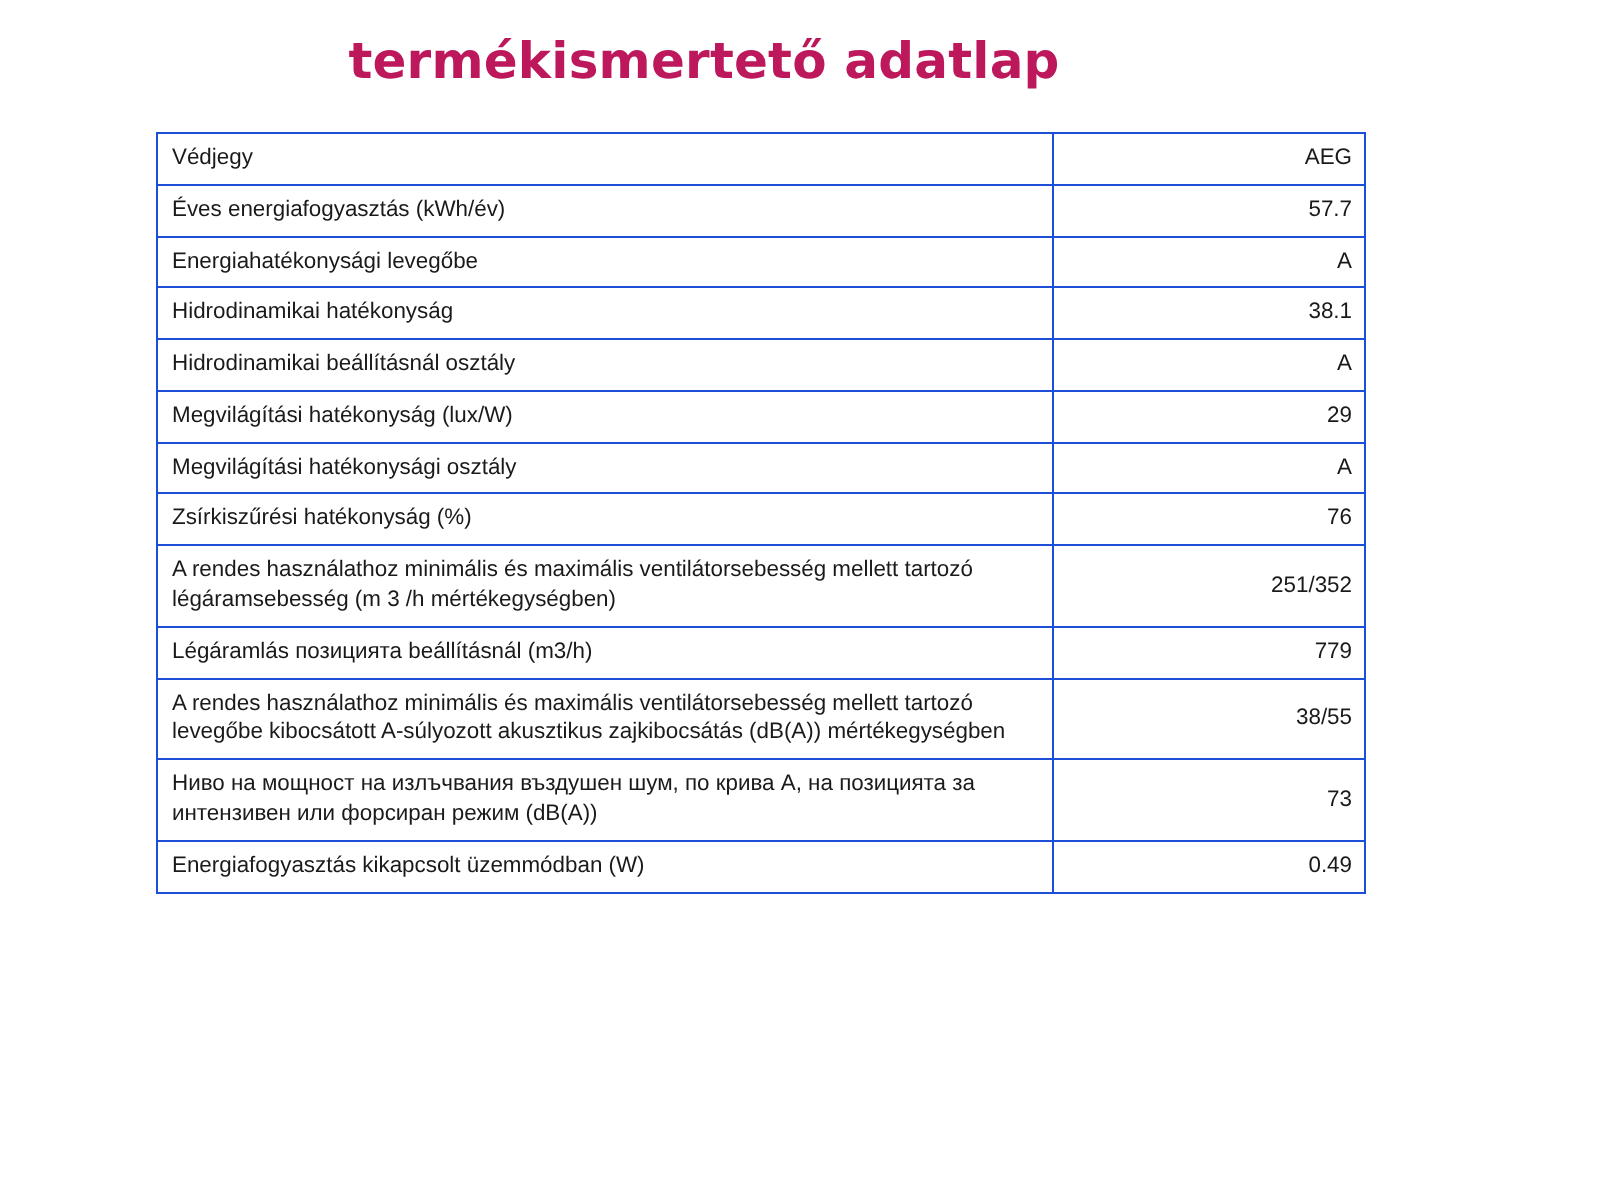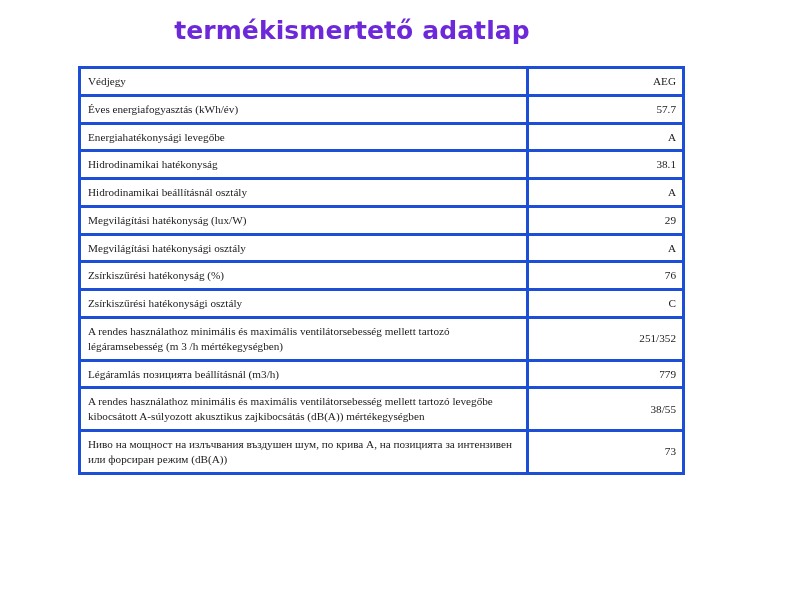--- a/index.html
+++ b/index.html
@@ -21,40 +21,40 @@
   }
   .page-title {
     position: absolute;
     left: 0;
     top: 16px;
     width: 704px;
     text-align: center;
     font-family: "DejaVu Sans", sans-serif;
     font-size: 25px;
     font-weight: bold;
-    color: #6d28d9;
+    color: #be185d;
     letter-spacing: 0.1px;
   }
   .spec-table-wrap {
     position: absolute;
     left: 78px;
     top: 66px;
     width: 604px;
   }
   table.spec-table {
     border-collapse: collapse;
     width: 604px;
     table-layout: fixed;
     border: 1px solid #2b2b2b;
   }
   table.spec-table col.c-label { width: 448px; }
   table.spec-table col.c-value { width: 156px; }
   table.spec-table td {
-    border: 3px solid #1d4ed8;
-    font-family: Liberation Serif, serif;
+    border: 1px solid #1d4ed8;
+    font-family: Liberation Sans, sans-serif;
     font-size: 11.2px;
     line-height: 1.32;
     color: #1a1a1a;
     vertical-align: middle;
     padding: 5px 6px 5px 7px;
     word-wrap: break-word;
   }
   table.spec-table td.label-cell {
     text-align: left;
   }
@@ -102,36 +102,36 @@
           </tr>
           <tr>
             <td class="label-cell">Megvilágítási hatékonysági osztály</td>
             <td class="value-cell">A</td>
           </tr>
           <tr>
             <td class="label-cell">Zsírkiszűrési hatékonyság (%)</td>
             <td class="value-cell">76</td>
           </tr>
           <tr>
-            <td class="label-cell">Zsírkiszűrési hatékonysági osztály</td>
-            <td class="value-cell">C</td>
-          </tr>
-          <tr>
             <td class="label-cell">A rendes használathoz minimális és maximális ventilátorsebesség mellett tartozó légáramsebesség (m 3 /h mértékegységben)</td>
             <td class="value-cell">251/352</td>
           </tr>
           <tr>
             <td class="label-cell">Légáramlás позицията beállításnál (m3/h)</td>
             <td class="value-cell">779</td>
           </tr>
           <tr>
             <td class="label-cell">A rendes használathoz minimális és maximális ventilátorsebesség mellett tartozó levegőbe kibocsátott A-súlyozott akusztikus zajkibocsátás (dB(A)) mértékegységben</td>
             <td class="value-cell">38/55</td>
           </tr>
           <tr>
             <td class="label-cell">Ниво на мощност на излъчвания въздушен шум, по крива А, на позицията за интензивен или форсиран режим (dB(A))</td>
             <td class="value-cell">73</td>
           </tr>
+          <tr>
+            <td class="label-cell">Energiafogyasztás kikapcsolt üzemmódban (W)</td>
+            <td class="value-cell">0.49</td>
+          </tr>
         </tbody>
     </table>
   </div>
 
 </div>
 
 </body></html>

